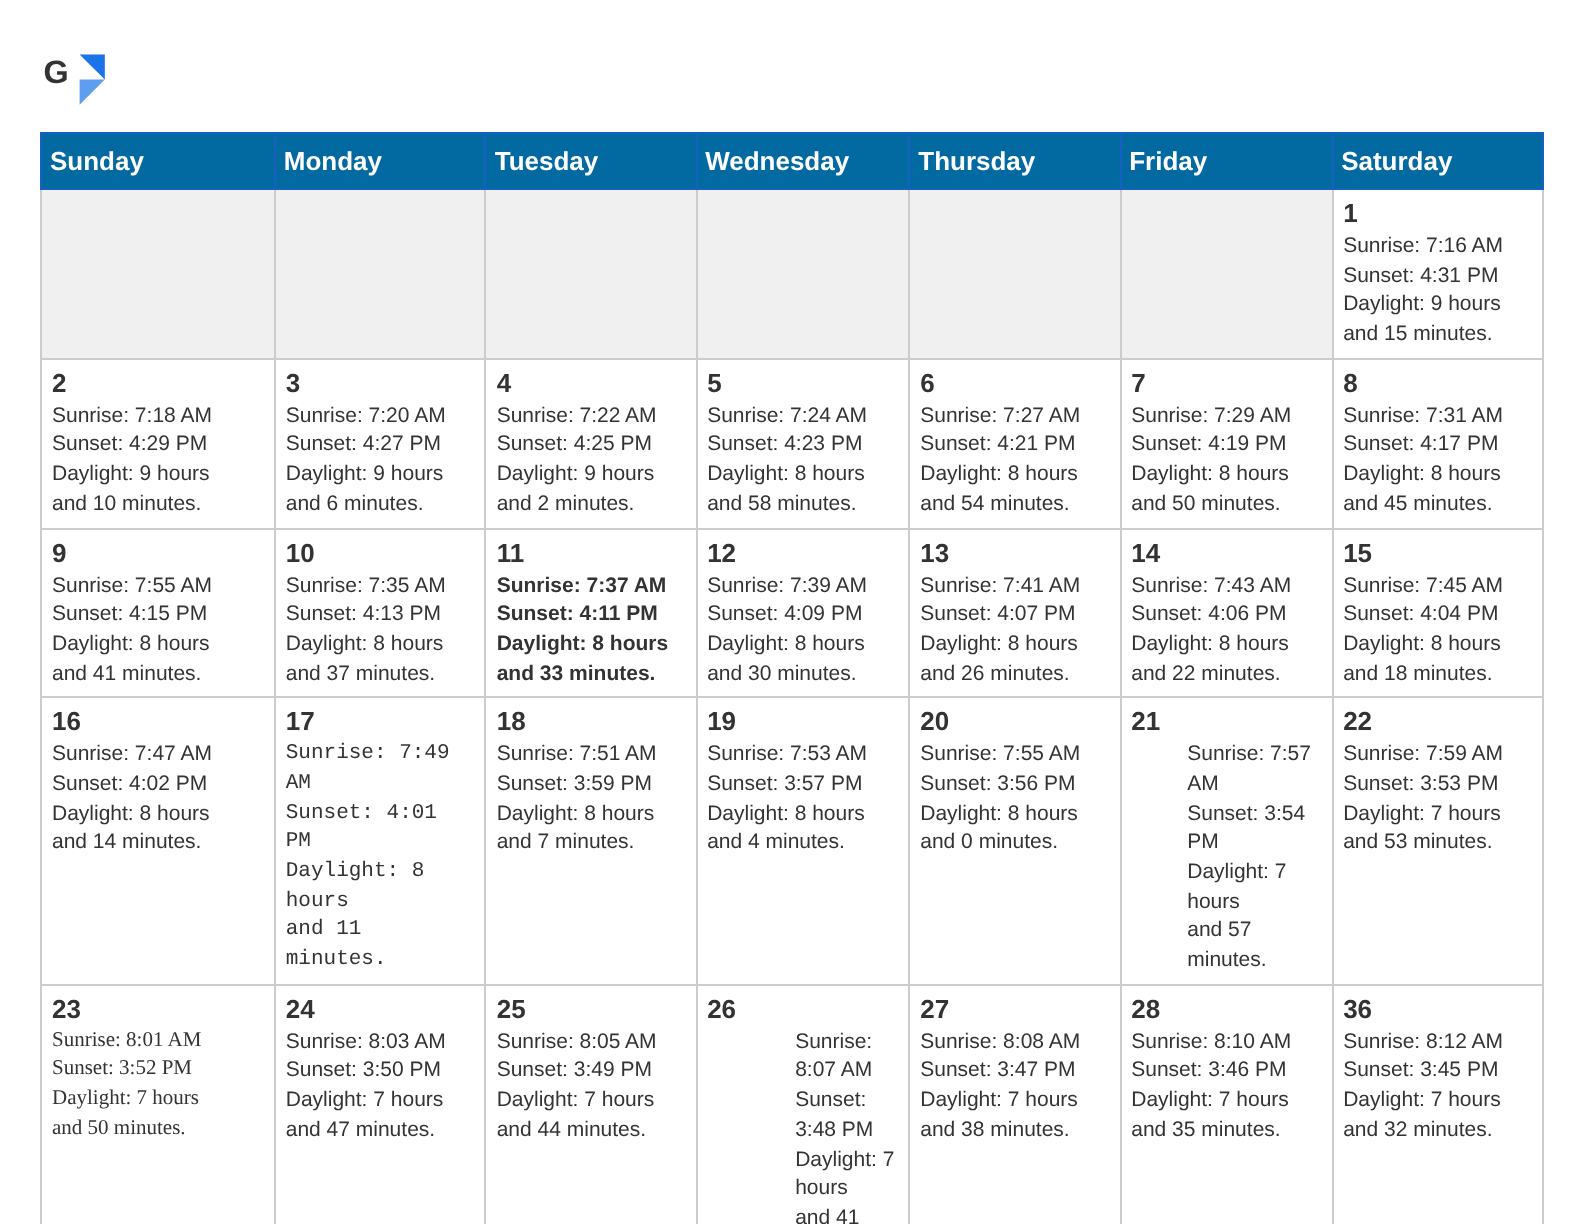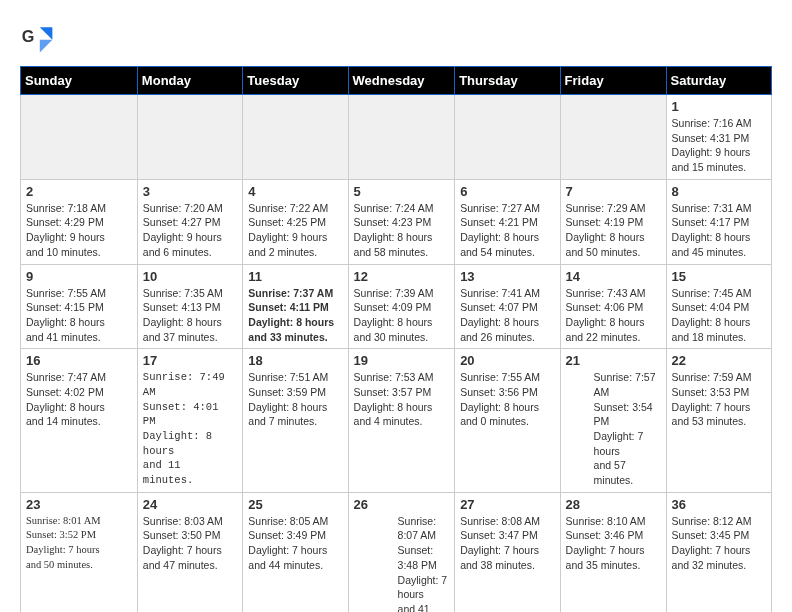--- a/index.html
+++ b/index.html
@@ -48,21 +48,21 @@
     .subtitle {
       font-size: 14px;
       color: #555;
     }
     .calendar {
       width: 100%;
       border-collapse: collapse;
       border: 1px solid #ccc;
     }
     .calendar th {
-      background: #000000;
+      background: #0369a1;
       color: #fff;
       font-size: 13px;
       font-weight: bold;
       padding: 6px 4px;
       text-align: left;
       border: 1px solid #1560c0;
     }
     .calendar td {
       border: 1px solid #ccc;
       vertical-align: top;

